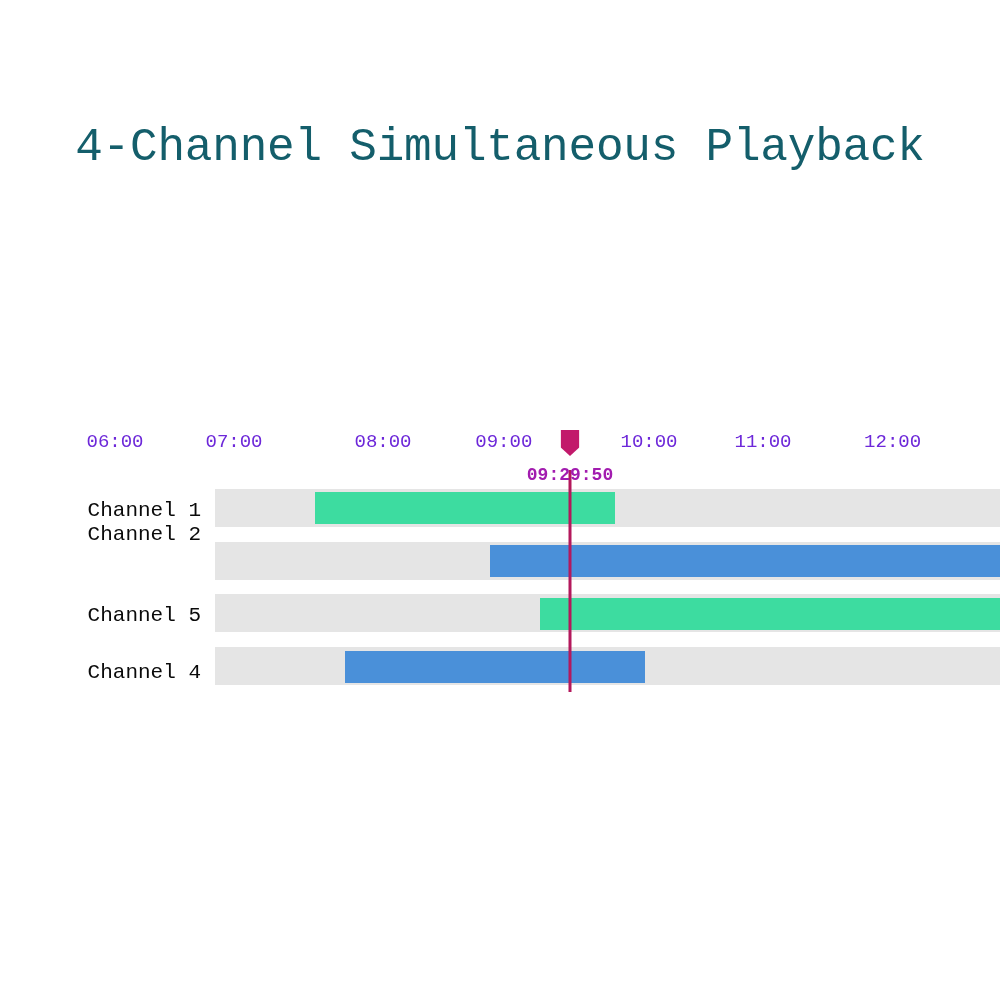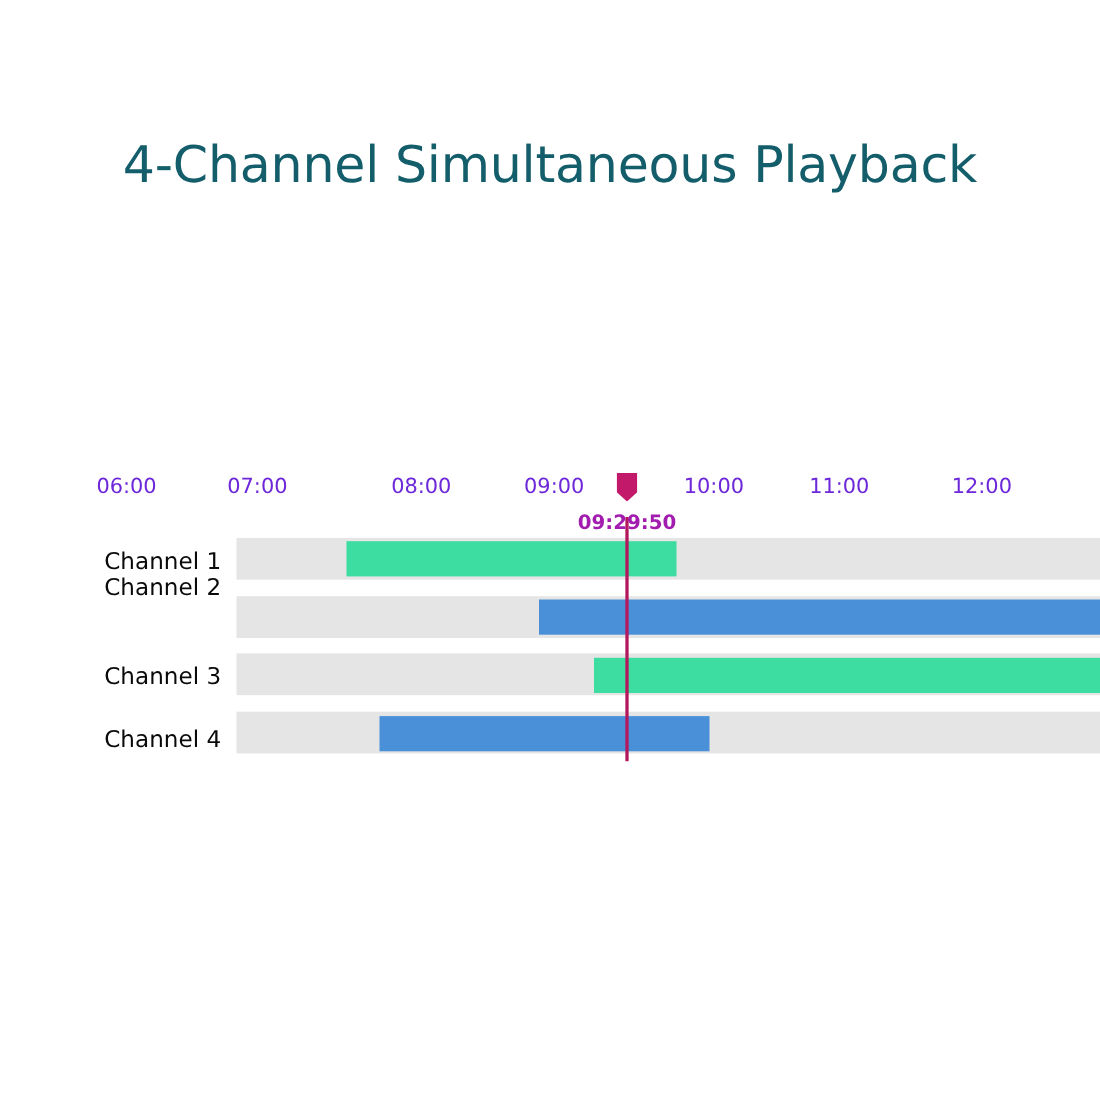--- a/index.html
+++ b/index.html
@@ -13,20 +13,21 @@
     overflow: hidden;
     font-family: "DejaVu Sans", "Liberation Sans", sans-serif;
     position: relative;
   }
 
   #stage {
     position: absolute;
     left: 0; top: 0;
     width: 944px;
     height: 1000px;
+    font-family: Liberation Mono, monospace;
   }
 
   
   #chart-title {
     position: absolute;
     left: 0;
     top: 122px;
     width: 1000px;
     text-align: center;
     font-size: 46px;
@@ -117,21 +118,21 @@
     <div class="tick-label" style="left:115px">06:00</div>
     <div class="tick-label" style="left:234px">07:00</div>
     <div class="tick-label" style="left:383px">08:00</div>
     <div class="tick-label" style="left:503.8px">09:00</div>
     <div class="tick-label" style="left:649px">10:00</div>
     <div class="tick-label" style="left:763px">11:00</div>
     <div class="tick-label" style="left:892.6px">12:00</div>
 
     <div class="channel-label" style="top:510px">Channel 1</div>
     <div class="channel-label" style="top:534px">Channel 2</div>
-    <div class="channel-label" style="top:615px">Channel 3</div>
+    <div class="channel-label" style="top:615px">Channel 5</div>
     <div class="channel-label" style="top:672px">Channel 4</div>
 
     <div class="track" style="top:489px;height:38px"></div>
     <div class="track" style="top:541.5px;height:38px"></div>
     <div class="track" style="top:594px;height:38px"></div>
     <div class="track" style="top:647px;height:38px"></div>
 
     <div class="bar" style="left:315px;width:300px;top:492px;height:32px;background:#3DDCA0"></div>
     <div class="bar" style="left:490px;width:516px;top:545px;height:32px;background:#4A90D9"></div>
     <div class="bar" style="left:540px;width:466px;top:597.5px;height:32px;background:#3DDCA0"></div>

